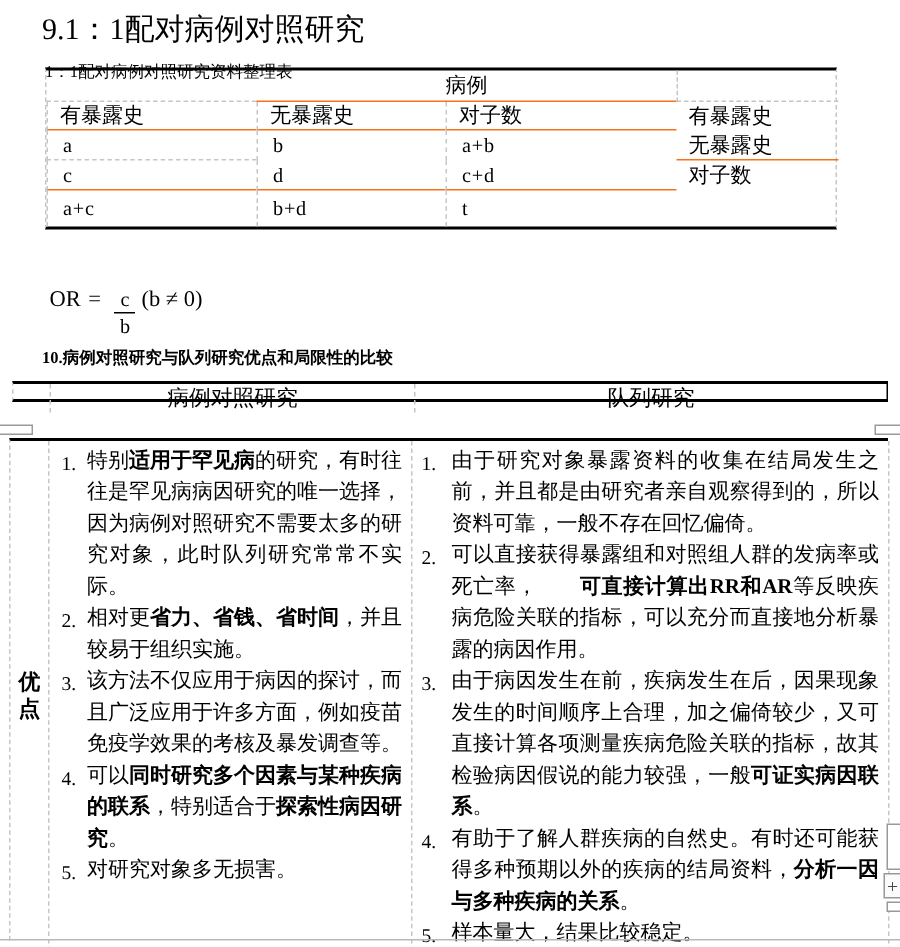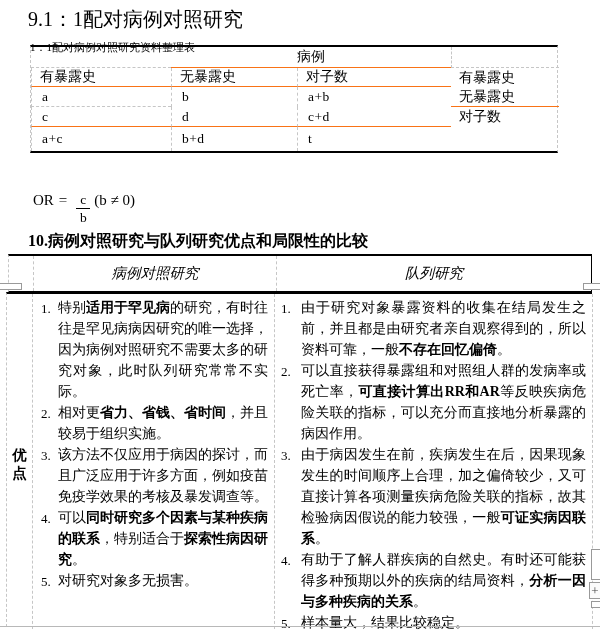--- a/index.html
+++ b/index.html
@@ -4,21 +4,21 @@
 <style>
   html,body{margin:0;padding:0;}
   body{
     width:600px;height:631px;position:relative;background:#ffffff;overflow:hidden;
     font-family:"Liberation Serif","DejaVu Serif",serif;color:#000;
   }
   .abs{position:absolute;}
   
   .h9{left:28px;top:6px;font-size:20px;}
   .t1title{left:30px;top:26px;width:528px;text-align:left;font-size:11px;margin-top:14px;}
-  .h10{left:28px;top:231px;font-size:16px;font-weight:bold;}
+  .h10{left:28px;top:231px;font-size:11px;font-weight:bold;}
   
   .table1{
     left:30px;top:45px;width:528px;box-sizing:border-box;
     display:grid;grid-template-columns:140px 126px 154px 108px;
     grid-template-rows:21px 19px 20px 20px 24px;
     border-top:2px solid #000;border-bottom:2px solid #000;
     border-left:1px dashed #c6c6c6;border-right:1px dashed #c6c6c6;
     font-size:14px;
   }
   .c{box-sizing:border-box;display:flex;align-items:center;padding-left:8px;overflow:hidden;}
@@ -28,26 +28,25 @@
   .span23{grid-column:2/4;justify-content:center;padding-left:0;}
   .math{font-size:13.5px;padding-left:10px;letter-spacing:0.5px;}
   
   .formula{left:33px;top:192px;display:flex;align-items:flex-start;font-size:15px;}
   .formula .gap{margin:0 5px;}
   .frac{display:inline-flex;flex-direction:column;text-align:center;font-size:13.5px;margin:0 4px;}
   .frac .num{border-bottom:1px solid #000;padding:0 4px 1px 4px;line-height:15px;}
   .frac .den{padding-top:1px;line-height:15px;}
   
   .t2head{
-    left:8px;top:254px;width:584px;height:39px;box-sizing:border-box;
+    left:8px;top:254px;width:584px;height:14px;box-sizing:border-box;
     border-top:2px solid #000;border-bottom:2px solid #000;
     border-left:1px dashed #c6c6c6;border-right:1px solid #000;
     display:grid;grid-template-columns:24px 243px 1fr;
     font-size:14.5px;
-    font-style:italic;
   }
   .t2head .hc{display:flex;align-items:center;justify-content:center;box-sizing:border-box;}
   
   .gb{border:1px solid #9a9a9a;background:#fff;box-sizing:border-box;}
   .gb-left{left:-1px;top:283px;width:23px;height:7px;}
   .gb-right{left:583px;top:283px;width:18px;height:7px;}
   
   .t2body{
     left:6px;top:292px;width:586px;height:335px;box-sizing:border-box;
     border-top:2px solid #000;border-left:1px dashed #c6c6c6;
@@ -146,25 +145,25 @@
         <div class="t"><span>可以</span><span style="font-weight: bold;">同时研究多个因素与某种疾病的联系</span><span>，特别适合于</span><span style="font-weight: bold;">探索性病因研究</span><span>。</span></div>
       </div>
       <div class="item">
         <span class="n">5.</span>
         <div class="t"><span>对研究对象多无损害。</span></div>
       </div>
     </div>
   <div class="list list2 rd">
       <div class="item">
         <span class="n">1.</span>
-        <div class="t"><span>由于研究对象暴露资料的收集在结局发生之前，并且都是由研究者亲自观察得到的，所以资料可靠，一般</span><span style="font-weight: bold;">不存在回忆偏倚</span><span>。</span></div>
+        <div class="t"><span>由于研究对象暴露资料的收集在结局发生之前，并且都是由研究者亲自观察得到的，所以资料可靠，一般</span><span style="font-weight: normal;">不存在回忆偏倚</span><span>。</span></div>
       </div>
       <div class="item">
         <span class="n">2.</span>
-        <div class="t"><span>可以直接获得暴露组和对照组人群的发病率或死亡率，</span><span style="font-weight: bold;">可直接计算出RR和AR</span><span>等反映疾病危险关联的指标，可以充分而直接地分析暴露的病因作用。</span></div>
+        <div class="t"><span>可以直接获得暴露组和对照组人群的发病率或死亡率，</span><span style="font-weight: bold; margin-left: 28px;">可直接计算出RR和AR</span><span>等反映疾病危险关联的指标，可以充分而直接地分析暴露的病因作用。</span></div>
       </div>
       <div class="item">
         <span class="n">3.</span>
         <div class="t"><span>由于病因发生在前，疾病发生在后，因果现象发生的时间顺序上合理，加之偏倚较少，又可直接计算各项测量疾病危险关联的指标，故其检验病因假说的能力较强，一般</span><span style="font-weight: bold;">可证实病因联系</span><span>。</span></div>
       </div>
       <div class="item">
         <span class="n">4.</span>
         <div class="t"><span>有助于了解人群疾病的自然史。有时还可能获得多种预期以外的疾病的结局资料，</span><span style="font-weight: bold;">分析一因与多种疾病的关系</span><span>。</span></div>
       </div>
       <div class="item">

